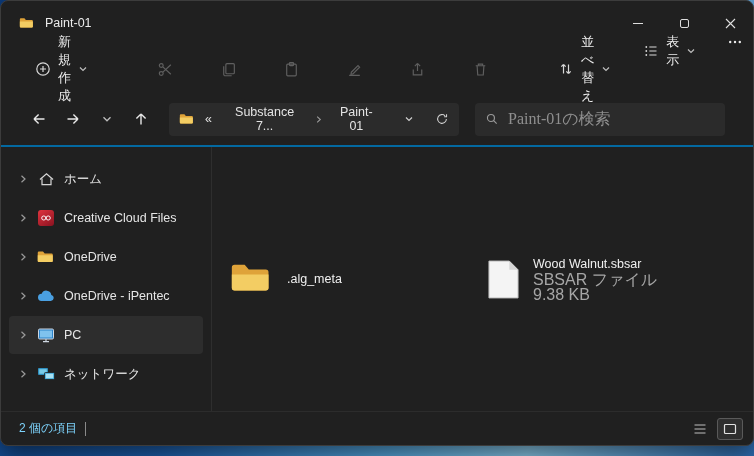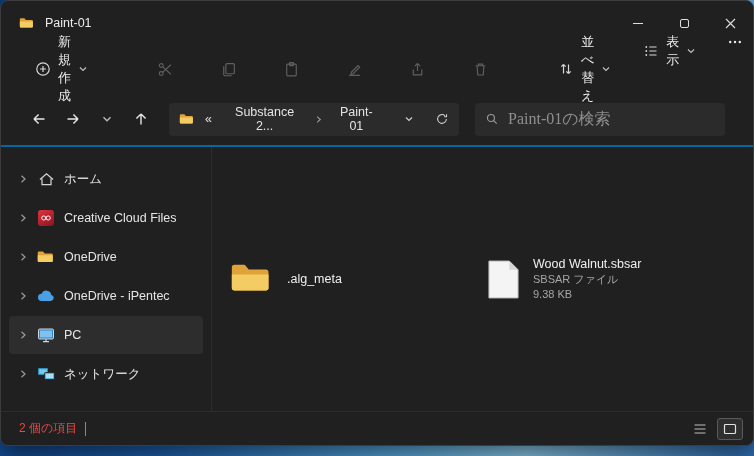--- a/index.html
+++ b/index.html
@@ -61,25 +61,25 @@
   .side-item.selected { background:#2d2d2d; }
   .side-chev { width:20px; flex:0 0 auto; display:flex; justify-content:center; color:#9a9a9a;
                background:none; border:none; }
   .side-icon { width:26px; flex:0 0 auto; display:flex; justify-content:center; margin-right:5px; }
   .cc-badge { width:16px; height:16px; border-radius:3px; background:linear-gradient(145deg,#e0343e,#8a1220);
               display:flex; align-items:center; justify-content:center; }
   .vdiv { width:1px; background:#2e2e2e; flex:0 0 auto; }
   .main { flex:1; padding:16px 10px; display:flex; align-items:center; gap:12px; }
   .tile { display:flex; align-items:center; gap:13px; padding:4px 8px; border-radius:4px; width:245px; }
   .tname { color:#f0f0f0; font-size:12.5px; }
-  .tsub { color:#a6a6a6; font-size:11px; line-height:15px; }
+  .tsub { color:#a6a6a6; font-size:16px; line-height:15px; }
   .tmeta .tname { line-height:16px; }
   
   .statusbar { height:34px; flex:0 0 auto; display:flex; align-items:center;
-               padding:0 10px 0 18px; color:#ef4444; font-size:12px; border-top:1px solid #2c2c2c; }
+               padding:0 10px 0 18px; color:#7dd3fc; font-size:12px; border-top:1px solid #2c2c2c; }
   .status-divider { width:1px; height:14px; background:#8a8a8a; margin-left:8px; }
   .sb-right { margin-left:auto; display:flex; gap:4px; }
   .sb-btn { width:26px; height:22px; display:flex; align-items:center; justify-content:center;
             background:none; border:1px solid transparent; border-radius:3px; color:#bdbdbd; }
   .sb-btn.active { background:#2f2f2f; border-color:#5a5a5a; color:#e2e2e2; }
   svg { display:block; }
 </style>
 </head>
 <body>
 
@@ -229,21 +229,21 @@
     </button>
 
     <div class="addressbar">
       <span>
         <svg width="16" height="13" viewBox="0 0 48 40">
             <path d="M2 7 q0-3 3-3 h11 l4.5 5 H39 q3 0 3 3 v17 q0 3 -3 3 H5 q-3 0 -3 -3 Z" fill="#dfa339"></path>
             <path d="M2 14 h40 v15 q0 3 -3 3 H5 q-3 0 -3 -3 Z" fill="#f3cd63"></path>
           </svg>
       </span>
       <button class="crumb">«</button>
-      <button class="crumb">Substance 2...</button>
+      <button class="crumb">Substance 7...</button>
       <span class="crumb-sep">
         <svg width="9" height="9" viewBox="0 0 10 10" fill="none" stroke="currentColor" stroke-width="1.2">
             <path d="M3.5 1.8 L7 5 L3.5 8.2"></path>
           </svg>
       </span>
       <button class="crumb">Paint-01</button>
       <span class="ab-spacer"></span>
       <button class="ab-btn">
         <svg width="10" height="10" viewBox="0 0 10 10" fill="none" stroke="currentColor" stroke-width="1.2">
             <path d="M2 3.5 L5 6.5 L8 3.5"></path>

